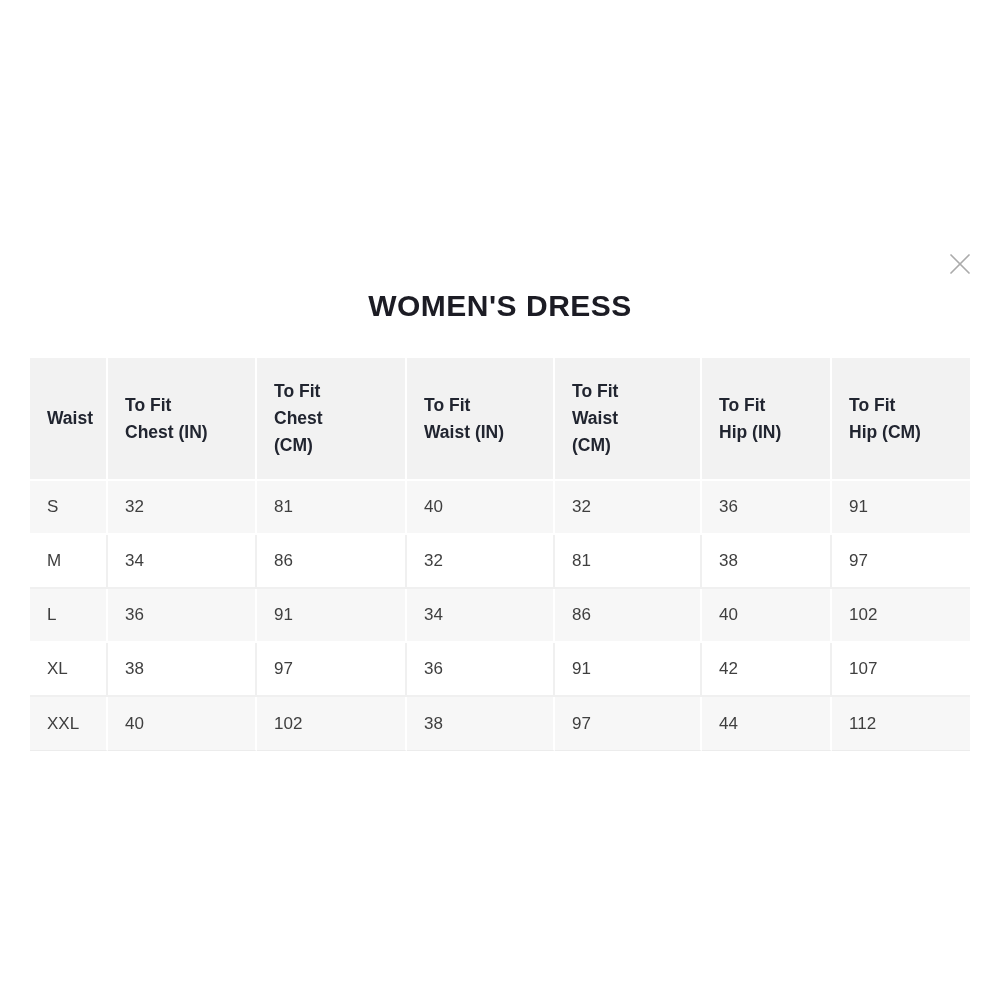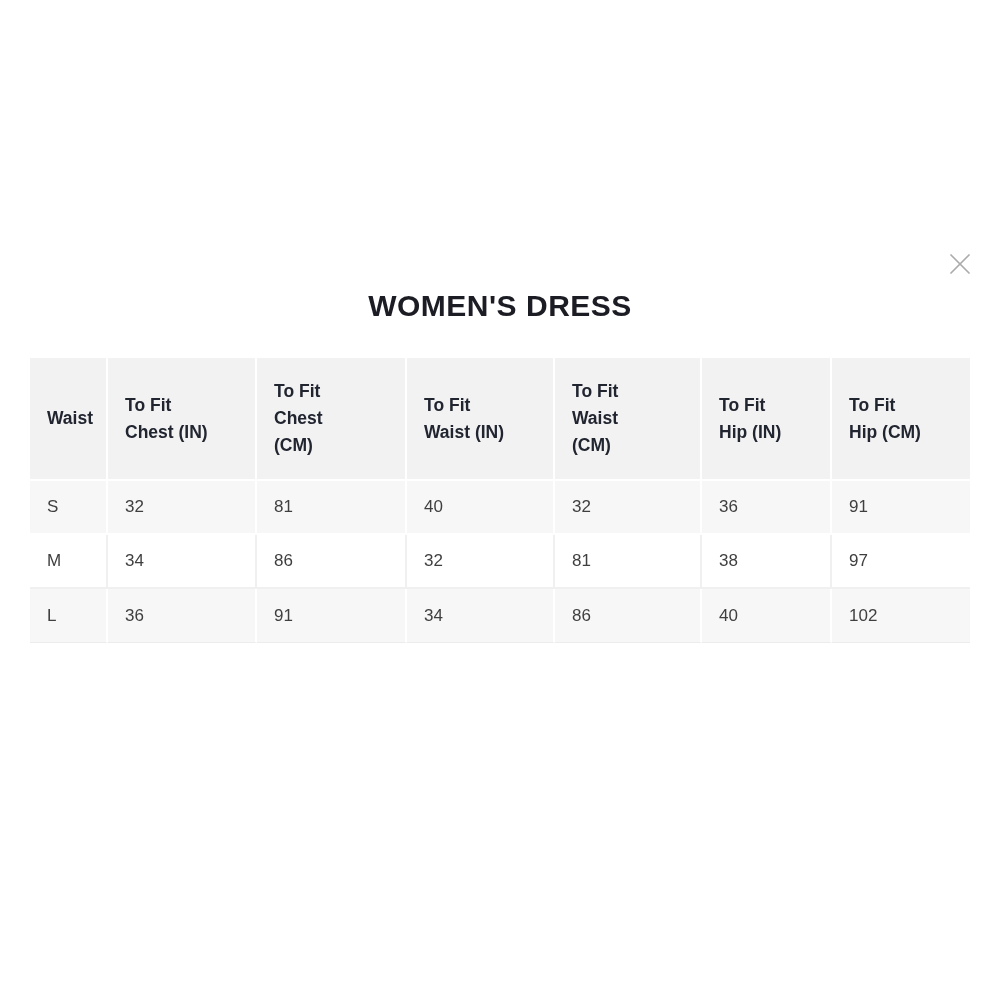--- a/index.html
+++ b/index.html
@@ -146,16 +146,34 @@
       </tr>
       <tr>
         <td>L</td>
         <td>36</td>
         <td>91</td>
         <td>34</td>
         <td>86</td>
         <td>40</td>
         <td>102</td>
       </tr>
+      <tr>
+        <td>XL</td>
+        <td>38</td>
+        <td>97</td>
+        <td>36</td>
+        <td>91</td>
+        <td>42</td>
+        <td>107</td>
+      </tr>
+      <tr>
+        <td>XXL</td>
+        <td>40</td>
+        <td>102</td>
+        <td>38</td>
+        <td>97</td>
+        <td>44</td>
+        <td>112</td>
+      </tr>
     </tbody>
   </table>
 
 </div>
 
 </body></html>

